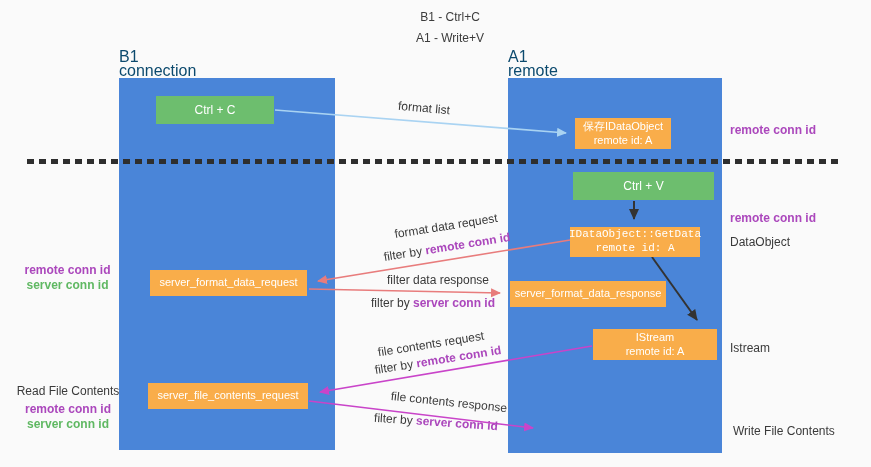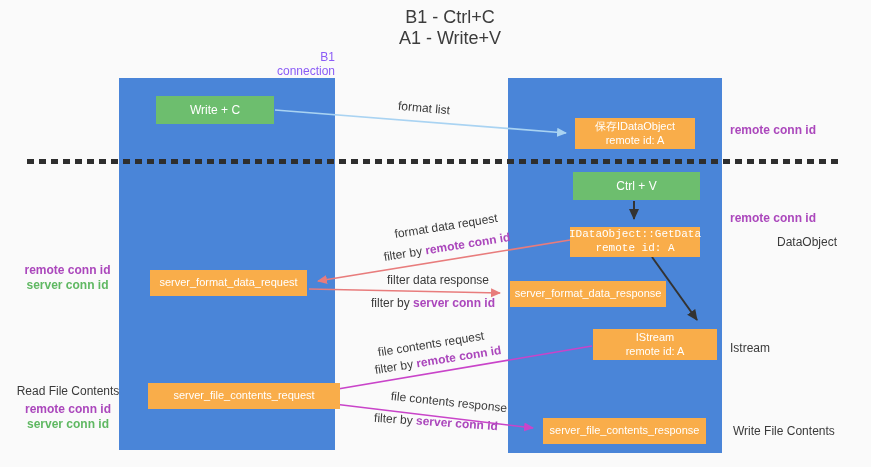--- a/index.html
+++ b/index.html
@@ -1,21 +1,21 @@
 <!DOCTYPE html>
 <html style="--column-blue: #4a85d8; --box-green: #6dbe6e; --box-orange: #f9ad4a; --purple-text: #ab47bc; --green-text: #5fb862; --arrow-salmon: #e87c7c; --arrow-magenta: #c944c9; --arrow-lightblue: #a9d3f2; --arrow-black: #333333;"><head>
 <meta charset="utf-8">
 <style>
   * { margin:0; padding:0; box-sizing:border-box; }
   html,body { background:#fafafa; }
   body { font-family:"Liberation Sans", sans-serif; }
   .canvas { position:relative; width:871px; height:467px; background:#fafafa; overflow:hidden; }
   .title { position:absolute; left:300px; top:7px; width:300px; text-align:center;
-           color:#3c3c3c; font-size:18px; line-height:21px; }
-  .colhead { position:absolute; text-align:right; color:#8b5cf6; font-size:12px; line-height:14px; z-index:1; }
+           color:#3c3c3c; font-size:12px; line-height:21px; }
+  .colhead { position:absolute; text-align:left; color:#0c4a6e; font-size:16px; line-height:14px; z-index:1; }
   .column { position:absolute; background:var(--column-blue,#4a85d8); z-index:1; }
   .dashes { position:absolute; left:27px; top:159px; width:811px; height:5px; z-index:2;
             background:repeating-linear-gradient(90deg,#2e2e2e 0 7px,transparent 7px 12px); }
   svg.arrows { position:absolute; left:0; top:0; z-index:2; pointer-events:none; }
   .box { position:absolute; display:flex; flex-direction:column; align-items:center; justify-content:center;
          color:#fff; text-align:center; line-height:1.25; z-index:3; white-space:nowrap; }
   .box.green  { background:var(--box-green,#6dbe6e); font-size:12px; }
   .box.orange { background:var(--box-orange,#f9ad4a); font-size:11px; }
   .alabel { position:absolute; font-size:12px; color:#3a3a3a; text-align:center; white-space:nowrap; z-index:4; }
   .slabel { position:absolute; font-size:12px; color:#3a3a3a; white-space:nowrap; z-index:4; line-height:15px; }
@@ -29,20 +29,24 @@
 <div class="canvas">
 
   <div class="title">
     <div>B1 - Ctrl+C</div>
     <div>A1 - Write+V</div>
   </div>
 
   <div class="colhead" style="left:119px; top:50px; width:216px;">
     <div>B1</div>
     <div>connection</div>
+  </div>
+  <div class="colhead" style="left:508px; top:50px; width:214px;">
+    <div>A1</div>
+    <div>remote</div>
   </div>
 
   <div class="column" style="left:119px; top:78px; width:216px; height:372px;"></div>
   <div class="column" style="left:508px; top:78px; width:214px; height:375px;"></div>
 
   <div class="dashes"></div>
 
   <svg class="arrows" width="871" height="467" viewBox="0 0 871 467">
     <defs>
       <marker id="ah-blue" markerUnits="userSpaceOnUse" markerWidth="12" markerHeight="10" refX="9" refY="4.5" orient="auto">
@@ -61,29 +65,29 @@
     <line x1="275" y1="110" x2="566" y2="133" stroke="#a9d3f2" stroke-width="1.6" marker-end="url(#ah-blue)"></line>
     <line x1="634" y1="201" x2="634" y2="219" stroke="#333333" stroke-width="2" marker-end="url(#ah-black)"></line>
     <line x1="570" y1="240" x2="318" y2="281" stroke="#e87c7c" stroke-width="1.6" marker-end="url(#ah-salmon)"></line>
     <line x1="309" y1="289" x2="500" y2="293" stroke="#e87c7c" stroke-width="1.6" marker-end="url(#ah-salmon)"></line>
     <line x1="652" y1="257" x2="697" y2="320" stroke="#333333" stroke-width="2" marker-end="url(#ah-black)"></line>
     <line x1="592" y1="346" x2="320" y2="392" stroke="#c944c9" stroke-width="1.6" marker-end="url(#ah-magenta)"></line>
     <line x1="309" y1="401" x2="533" y2="428" stroke="#c944c9" stroke-width="1.6" marker-end="url(#ah-magenta)"></line>
   </svg>
 
   <div class="box green" style="left:156px; top:96px; width:118px; height:28px;">
-    <span>Write + C</span>
+    <span>Ctrl + C</span>
   </div>
 
-  <div class="box orange" style="left:575px; top:118px; width:120px; height:31px;">
+  <div class="box orange" style="left:575px; top:118px; width:96px; height:31px;">
     <span>保存IDataObject</span>
     <span>remote id: A</span>
   </div>
 
-  <div class="box green" style="left:573px; top:172px; width:127px; height:28px;">
+  <div class="box green" style="left:573px; top:172px; width:141px; height:28px;">
     <span>Ctrl + V</span>
   </div>
 
   <div class="box orange" style="left:570px; top:227px; width:130px; height:30px;font-family:Liberation Mono, monospace;">
     <span>IDataObject::GetData</span>
     <span>remote id: A</span>
   </div>
 
   <div class="box orange" style="left:510px; top:281px; width:156px; height:26px;">
     <span>server_format_data_response</span>
@@ -91,27 +95,24 @@
 
   <div class="box orange" style="left:150px; top:270px; width:157px; height:26px;">
     <span>server_format_data_request</span>
   </div>
 
   <div class="box orange" style="left:593px; top:329px; width:124px; height:31px;">
     <span>IStream</span>
     <span>remote id: A</span>
   </div>
 
-  <div class="box orange" style="left:148px; top:383px; width:192px; height:26px;">
+  <div class="box orange" style="left:148px; top:383px; width:160px; height:26px;">
     <span>server_file_contents_request</span>
   </div>
 
-  <div class="box orange" style="left:543px; top:418px; width:163px; height:26px;">
-    <span>server_file_contents_response</span>
-  </div>
 
   <div class="alabel" style="left:374px; top:101px; width:100px; transform:rotate(5deg);">format list</div>
 
   <div class="alabel" style="left:376px; top:219px; width:140px; transform:rotate(-9deg);">format data request</div>
   <div class="alabel" style="left:367px; top:240px; width:160px; transform:rotate(-9deg);">
     <span>filter by </span><span class="purple">remote conn id</span>
   </div>
 
   <div class="alabel" style="left:368px; top:273px; width:140px;">filter data response</div>
   <div class="alabel" style="left:353px; top:296px; width:160px;">
@@ -123,21 +124,21 @@
     <span>filter by </span><span class="purple">remote conn id</span>
   </div>
 
   <div class="alabel" style="left:374px; top:395px; width:150px; transform:rotate(6deg);">file contents response</div>
   <div class="alabel" style="left:356px; top:415px; width:160px; transform:rotate(4deg);">
     <span>filter by </span><span class="purple">server conn id</span>
   </div>
 
   <div class="slabel purple" style="left:730px; top:123px;">remote conn id</div>
   <div class="slabel purple" style="left:730px; top:211px;">remote conn id</div>
-  <div class="slabel" style="left:730px; top:235px;margin-left:47px;">DataObject</div>
+  <div class="slabel" style="left:730px; top:235px;">DataObject</div>
   <div class="slabel" style="left:730px; top:341px;">Istream</div>
   <div class="slabel" style="left:733px; top:424px;">Write File Contents</div>
 
   <div class="slabel center" style="left:10px; top:263px; width:115px;">
     <div class="purple">remote conn id</div>
     <div class="greent">server conn id</div>
   </div>
   <div class="slabel center" style="left:8px; top:384px; width:120px;">
     <div>Read File Contents</div>
     <div class="purple" style="margin-top:3px;">remote conn id</div>

